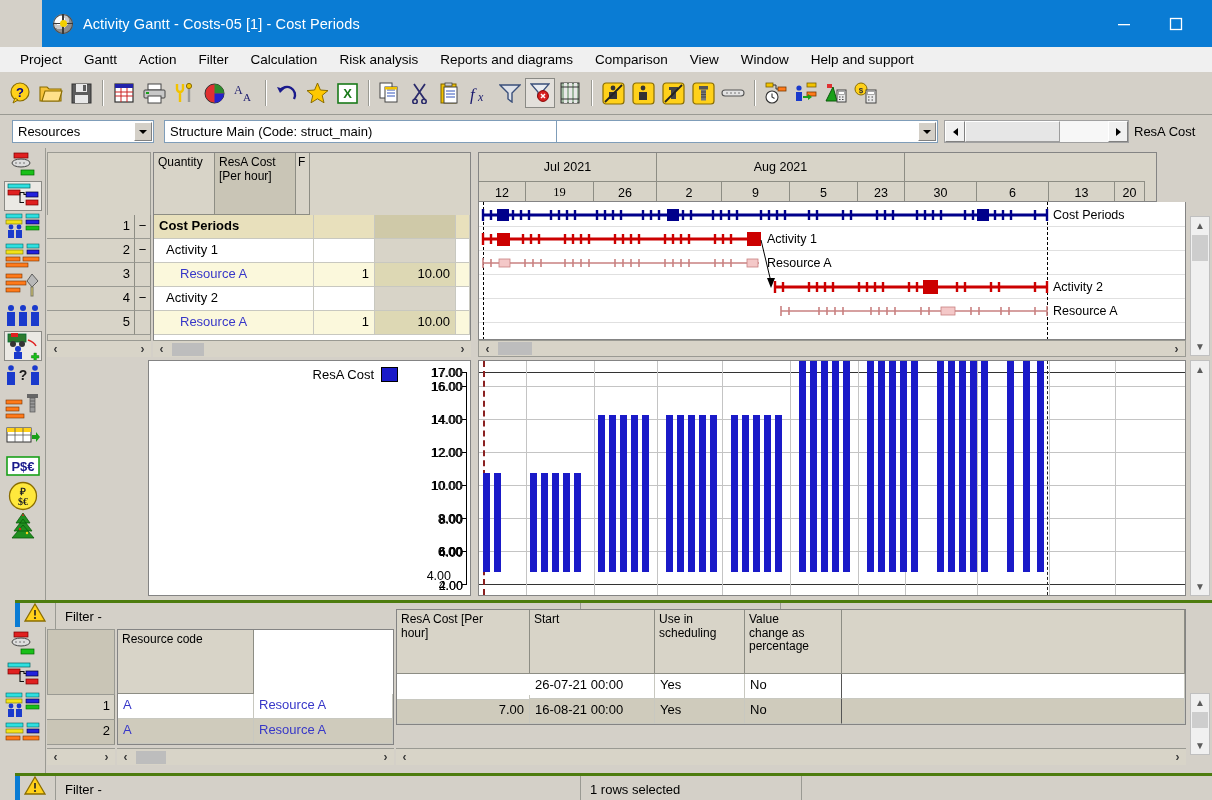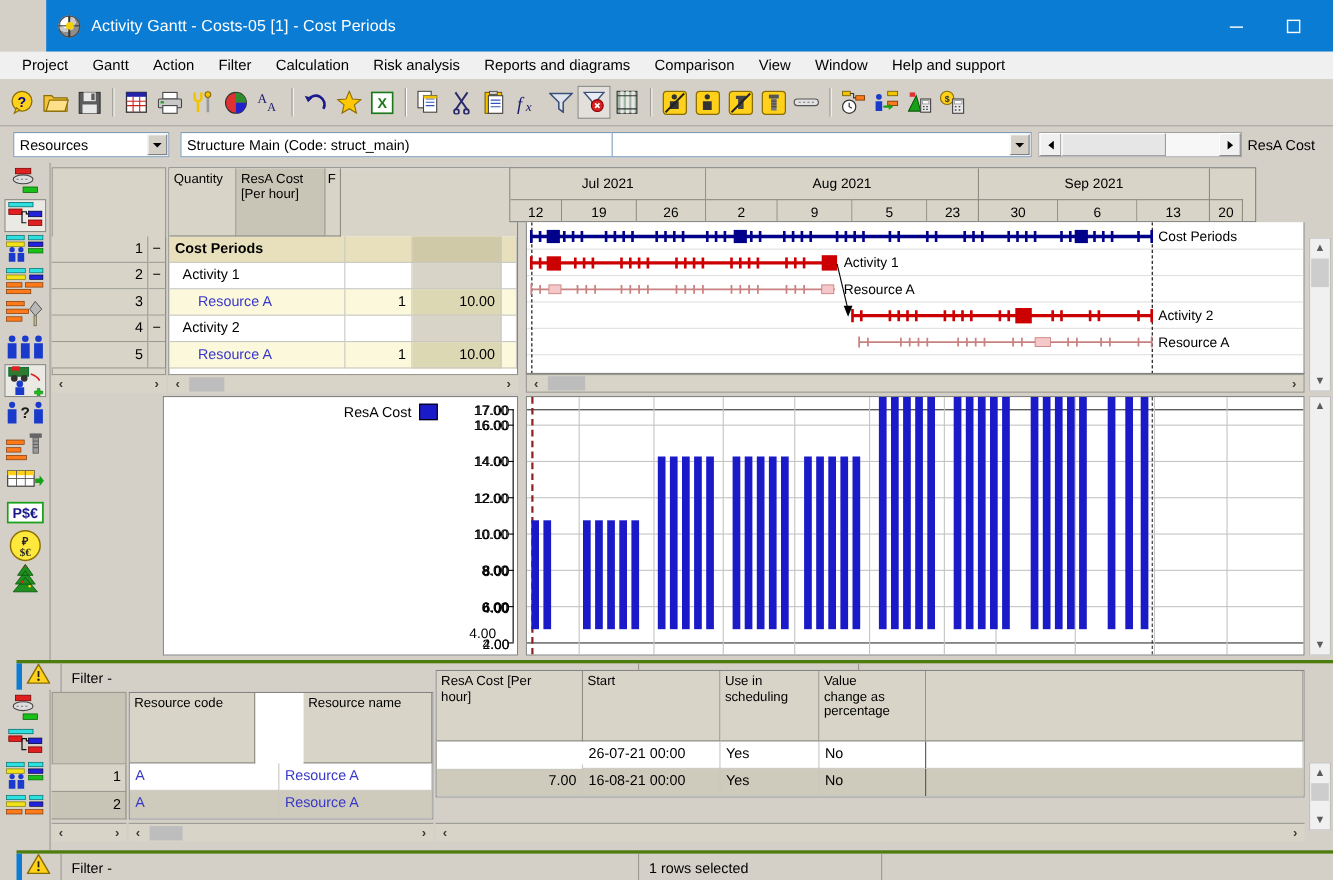--- a/index.html
+++ b/index.html
@@ -618,27 +618,26 @@
       <div class="cell" style="width:14px;"></div>
     </div>
   </div>
   <div class="sbh" style="left:153px;top:340px;width:318px;">
     <div class="ar">‹</div>
     <div class="th" style="width:32px;margin-left:2px;"></div>
     <div style="flex:1"></div>
     <div class="ar">›</div>
   </div>
 
-  <div style="position:absolute;left:463px;top:152px;width:679px;height:50px;background:#d8d4c8;border:1px solid #848484;box-sizing:border-box;overflow:hidden;">
+  <div style="position:absolute;left:478px;top:152px;width:679px;height:50px;background:#d8d4c8;border:1px solid #848484;box-sizing:border-box;overflow:hidden;">
     <div class="gs-month" style="left:0;width:178px;">Jul 2021</div>
     <div class="gs-month" style="left:178px;width:248px;">Aug 2021</div>
-    <div class="gs-month" style="left:426px;width:210px;">Sep 2021</div>
 
     <div class="gs-week" style="left:0;width:47px;">12</div>
-    <div class="gs-week" style="left:47px;width:68px;">19</div>
+    <div class="gs-week" style="left:47px;width:68px;font-family:Liberation Serif, serif;">19</div>
     <div class="gs-week" style="left:115px;width:63px;">26</div>
     <div class="gs-week" style="left:178px;width:65px;">2</div>
     <div class="gs-week" style="left:243px;width:68px;">9</div>
     <div class="gs-week" style="left:311px;width:68px;">5</div>
     <div class="gs-week" style="left:379px;width:47px;">23</div>
     <div class="gs-week" style="left:426px;width:72px;">30</div>
     <div class="gs-week" style="left:498px;width:72px;">6</div>
     <div class="gs-week" style="left:570px;width:66px;">13</div>
     <div class="gs-week" style="left:636px;width:30px;">20</div>
   </div>
@@ -1061,21 +1060,20 @@
   </div>
   <div class="sbh" style="left:47px;top:748px;width:68px;">
     <div class="ar">‹</div>
     <div style="flex:1"></div>
     <div class="ar">›</div>
   </div>
 
   <div style="position:absolute;left:117px;top:629px;width:277px;height:116px;background:#fff;border:1px solid #848484;box-sizing:border-box;overflow:hidden;">
     <div class="cellrow" style="height:64px;gap:44px;">
       <div class="hdr-cell" style="width:136px;height:64px;">Resource code</div>
-      <div class="hdr-cell" style="width:139px;height:64px;">Resource name</div>
     </div>
     <div class="cellrow" style="height:25px;background:#fff;">
       <div class="cell blue-t" style="width:136px;">A</div>
       <div class="cell blue-t" style="width:139px;">Resource A</div>
     </div>
     <div class="cellrow" style="height:25px;background:#cfcbbc;">
       <div class="cell blue-t" style="width:136px;">A</div>
       <div class="cell blue-t" style="width:139px;">Resource A</div>
     </div>
   </div>

